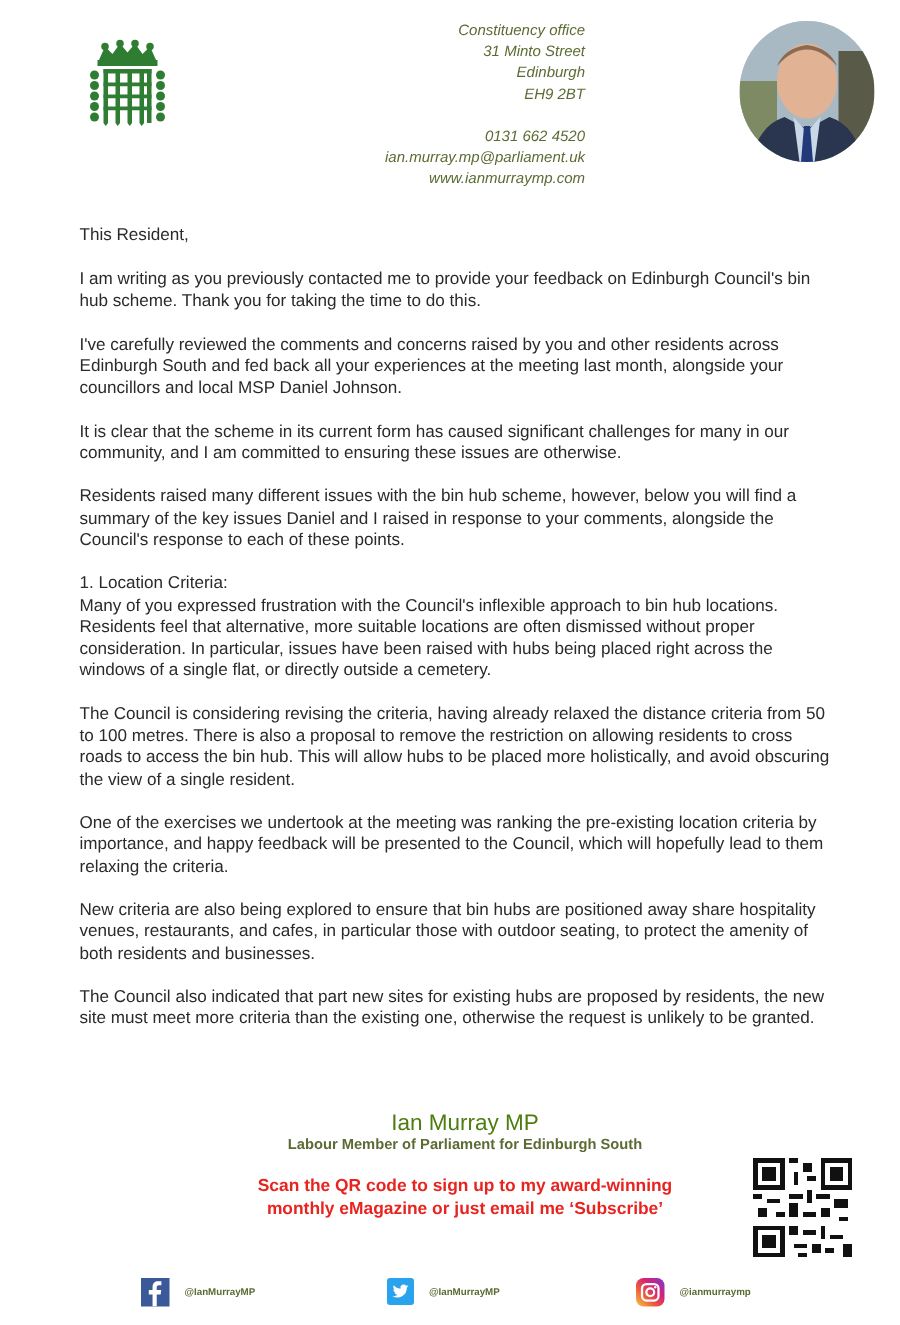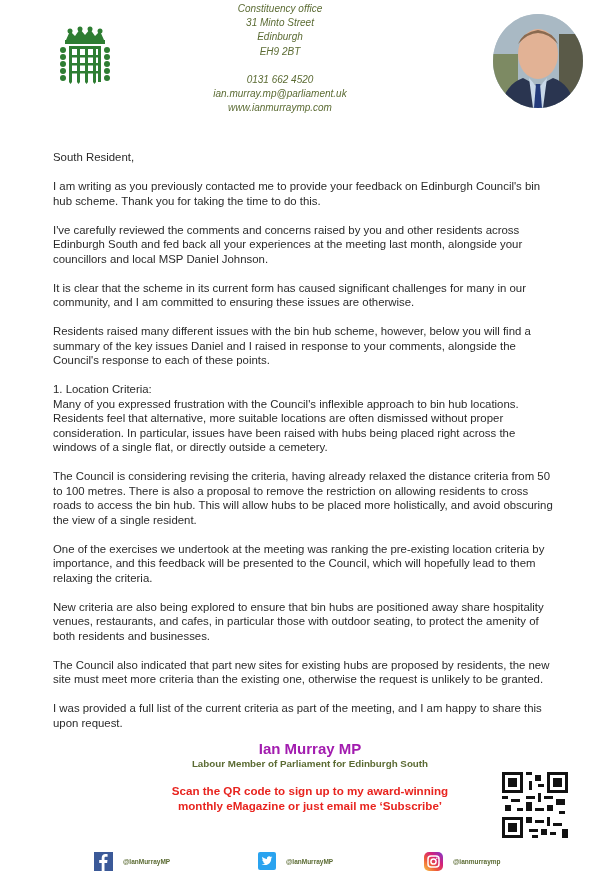--- a/index.html
+++ b/index.html
@@ -1,36 +1,36 @@
 <!DOCTYPE html>
 <html><head>
 <meta charset="utf-8">
 <style>
   html, body { margin: 0; padding: 0; background: #ffffff; }
   body { width: 600px; height: 883px; position: relative; overflow: hidden;
          font-family: "Liberation Sans", sans-serif; color: #222; }
 
   .logo { position: absolute; left: 58px; top: 26px; width: 54px; height: 58px; }
 
-  .office { position: absolute; left: 170px; top: 2px; width: 220px; text-align: center;
+  .office { position: absolute; left: 170px; top: 14px; width: 220px; text-align: right;
             font-family: "Liberation Sans", sans-serif; font-style: italic; font-size: 10px;
             line-height: 14.2px; color: #5b6b33; }
   .office .gap { height: 14px; }
   .office .email { }
 
   .photo { position: absolute; left: 493px; top: 14px; width: 90px; height: 94px; border-radius: 50%;
            overflow: hidden; background: #b9c6cf; }
 
   .letter { position: absolute; left: 53px; top: 150px; width: 500px; font-size: 11.4px;
             line-height: 14.5px; color: #2a2a2a; }
   .letter p { margin: 0 0 14.5px 0; }
   .letter .heading { font-weight: normal; }
 
   .sig { position: absolute; left: 140px; top: 741px; width: 340px; text-align: center; }
-  .sig .name { font-size: 15px; font-weight: bold; color: #a21caf; line-height: 16px; }
+  .sig .name { font-size: 15px; font-weight: normal; color: #4d7c0f; line-height: 16px; }
   .sig .role { font-size: 9.8px; font-weight: bold; color: #5b6b33; line-height: 13px; }
   .sig .cta { margin-top: 14px; font-size: 11.6px; font-weight: bold; color: #e8241f; line-height: 14.5px; }
 
   .qr { position: absolute; left: 502px; top: 772px; width: 66px; height: 66px; }
 
   .social { position: absolute; top: 852px; display: flex; align-items: center; gap: 10px; }
   .social .handle { font-size: 6.5px; font-weight: bold; color: #5b6b33; }
   .fb-icon { width: 19px; height: 19px; background: #3b5998; position: relative; }
   .tw-icon { width: 18px; height: 18px; background: #2aa3ef; border-radius: 2px; position: relative; }
   .ig-icon { width: 19px; height: 19px; border-radius: 5px;
@@ -94,32 +94,31 @@
     <rect x="66" y="20" width="24" height="74" fill="#5a5a48"></rect>
     <ellipse cx="45" cy="40" rx="20" ry="25" fill="#e2b295"></ellipse>
     <path d="M25 30 Q45 8 65 30 Q60 18 45 16 Q30 18 25 30Z" fill="#8a6a50"></path>
     <path d="M8 94 Q12 70 30 64 L45 72 L60 64 Q78 70 82 94 Z" fill="#2a3550"></path>
     <path d="M36 64 L45 74 L54 64 L50 94 L40 94 Z" fill="#c9d8e8"></path>
     <path d="M43 70 L47 70 L49 94 L41 94 Z" fill="#233a7a"></path>
   </svg>
 </div>
 
 <div class="letter">
-  <p>South Resident,</p>
+  <p>This Resident,</p>
   <p>I am writing as you previously contacted me to provide your feedback on Edinburgh Council's bin hub scheme. Thank you for taking the time to do this.</p>
   <p>I've carefully reviewed the comments and concerns raised by you and other residents across Edinburgh South and fed back all your experiences at the meeting last month, alongside your councillors and local MSP Daniel Johnson.</p>
   <p>It is clear that the scheme in its current form has caused significant challenges for many in our community, and I am committed to ensuring these issues are otherwise.</p>
   <p>Residents raised many different issues with the bin hub scheme, however, below you will find a summary of the key issues Daniel and I raised in response to your comments, alongside the Council's response to each of these points.</p>
   <div class="heading">1. Location Criteria:</div>
   <p>Many of you expressed frustration with the Council's inflexible approach to bin hub locations. Residents feel that alternative, more suitable locations are often dismissed without proper consideration. In particular, issues have been raised with hubs being placed right across the windows of a single flat, or directly outside a cemetery.</p>
   <p>The Council is considering revising the criteria, having already relaxed the distance criteria from 50 to 100 metres. There is also a proposal to remove the restriction on allowing residents to cross roads to access the bin hub. This will allow hubs to be placed more holistically, and avoid obscuring the view of a single resident.</p>
-  <p>One of the exercises we undertook at the meeting was ranking the pre-existing location criteria by importance, and this feedback will be presented to the Council, which will hopefully lead to them relaxing the criteria.</p>
+  <p>One of the exercises we undertook at the meeting was ranking the pre-existing location criteria by importance, and happy feedback will be presented to the Council, which will hopefully lead to them relaxing the criteria.</p>
   <p>New criteria are also being explored to ensure that bin hubs are positioned away share hospitality venues, restaurants, and cafes, in particular those with outdoor seating, to protect the amenity of both residents and businesses.</p>
   <p>The Council also indicated that part new sites for existing hubs are proposed by residents, the new site must meet more criteria than the existing one, otherwise the request is unlikely to be granted.</p>
-  <p>I was provided a full list of the current criteria as part of the meeting, and I am happy to share this upon request.</p>
 </div>
 
 <div class="sig">
   <div class="name">Ian Murray MP</div>
   <div class="role">Labour Member of Parliament for Edinburgh South</div>
   <div class="cta">
     <div>Scan the QR code to sign up to my award-winning</div>
     <div>monthly eMagazine or just email me ‘Subscribe’</div>
   </div>
 </div>

